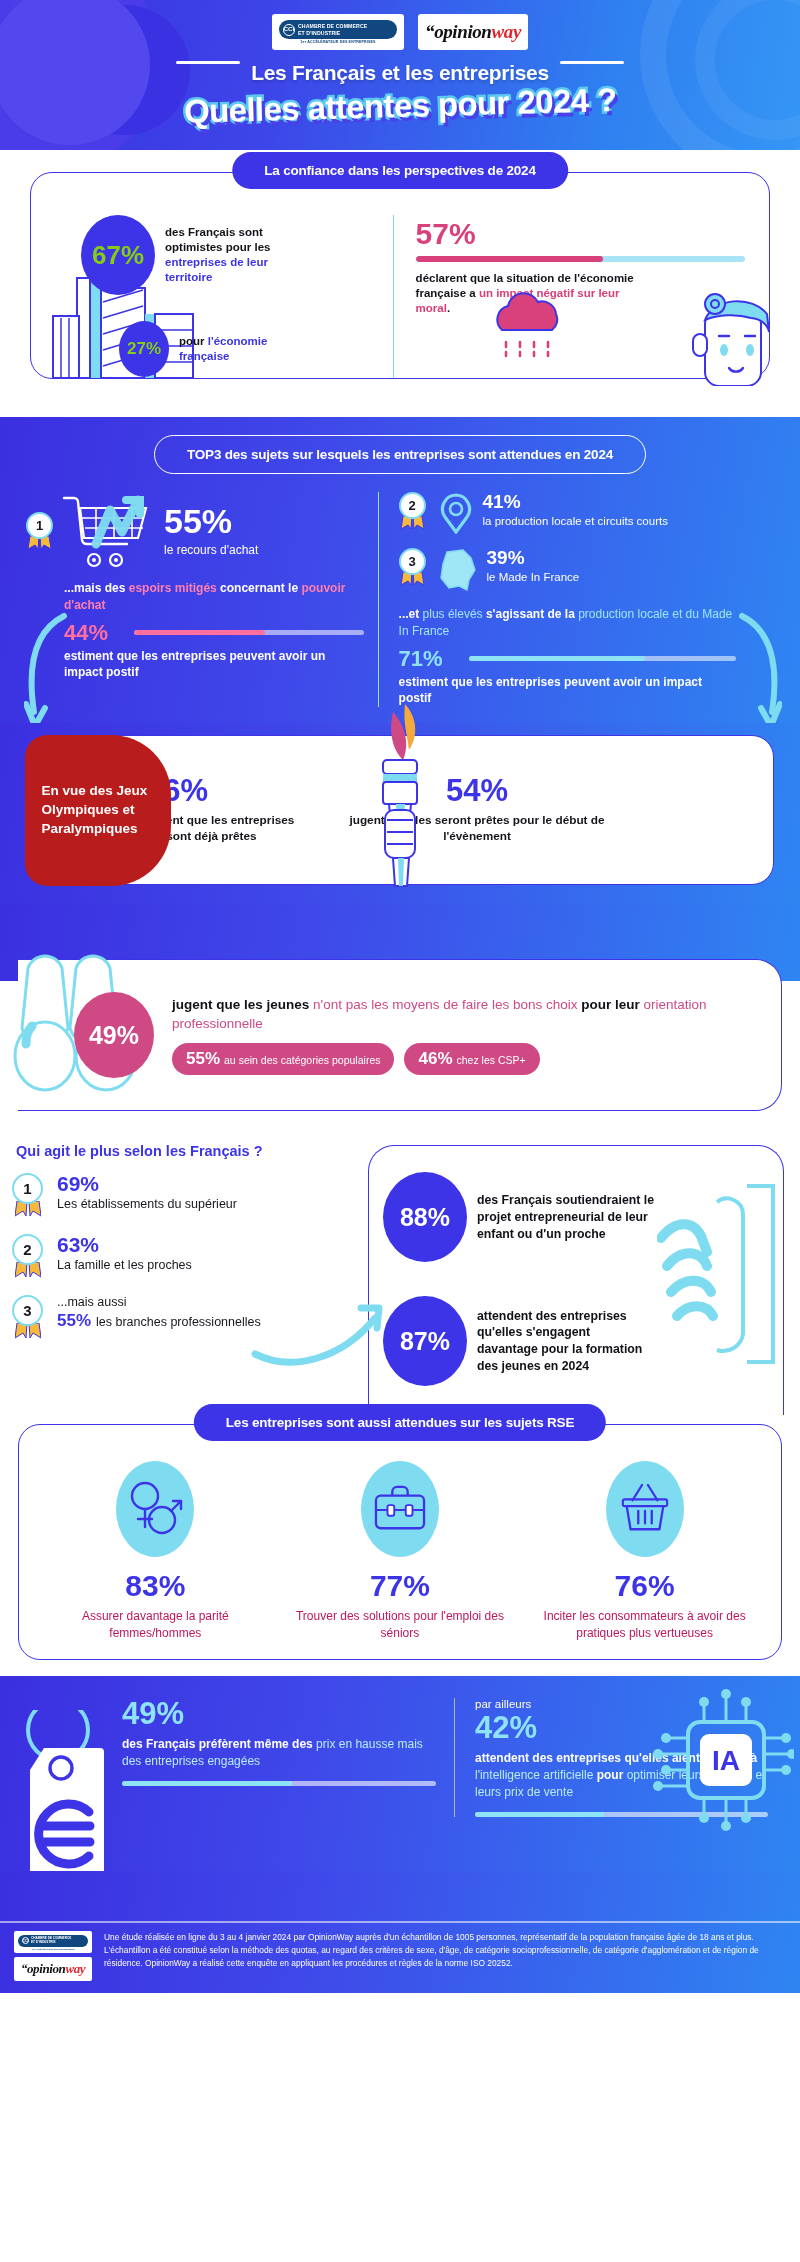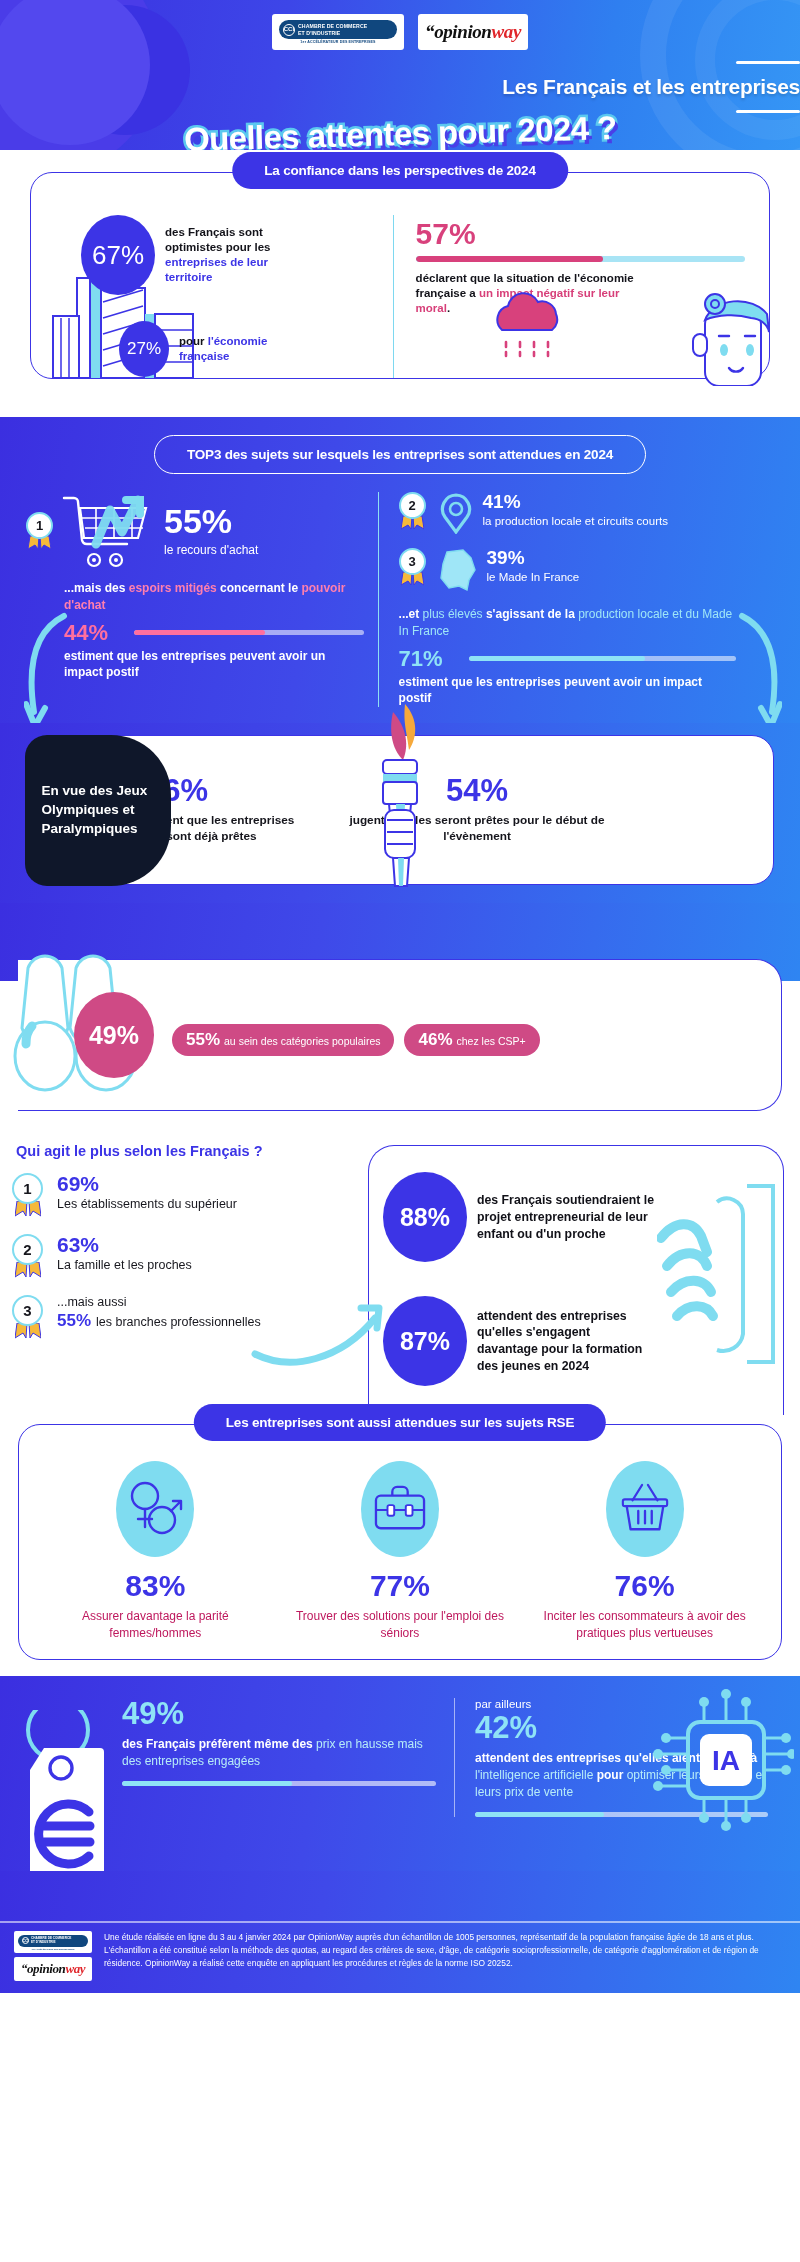--- a/index.html
+++ b/index.html
@@ -39,21 +39,21 @@
     padding:3px 6px 3px 4px; display:flex; align-items:center; gap:3px; line-height:1.25;
     width:118px;
   }
   .cci-mark { width:12px; height:12px; border:1.2px solid #fff; border-radius:50%; display:flex;
               align-items:center; justify-content:center; font-size:6px; font-weight:700; flex:none; }
   .cci-sub { font-size:3.6px; color:#10477e; font-weight:700; letter-spacing:.15px; text-align:center; }
   .logo-ow { width:110px; height:36px; }
   .ow-text { font-family:"Liberation Serif", serif; font-style:italic; font-size:19px; font-weight:700; color:#111; letter-spacing:-.4px; }
   .ow-text .red { color:#e0262b; }
 
-  .hdr-sub { position:relative; display:flex; align-items:flex-end; justify-content:center; gap:11px; margin-top:11px;flex-direction:column; }
+  .hdr-sub { position:relative; display:flex; align-items:flex-start; justify-content:center; gap:11px; margin-top:11px; }
   .hdr-rule { height:3px; width:64px; background:#fff; border-radius:2px; }
   .hdr-sub-text { color:#fff; font-size:21px; font-weight:700; letter-spacing:-.3px; text-shadow:0 2px 3px rgba(0,0,0,.18); }
 
   .hdr-title-wrap { position:relative; text-align:center; margin-top:2px; }
   .hdr-title {
     display:inline-block;
     font-size:33px; font-weight:900; letter-spacing:-.6px;
     color:#ffffff;
     -webkit-text-stroke: 5px #5bc8ef;
     paint-order: stroke fill;
@@ -82,23 +82,23 @@
   .pill-title.on-blue { background:transparent; border:1.6px solid #ffffff; }
 
   
   .s1 { height:245px; }
   .s1 .card { margin:22px 30px 0 30px; height:207px; }
   .s1-inner { display:flex; height:100%; padding-top:42px; }
   .s1-left { width:49%; position:relative; padding-left:14px; }
   .s1-right { width:51%; position:relative; padding:4px 24px 0 22px; border-left:1.6px solid #7ed8f0; }
 
   .bubble {
-    border-radius:50%; background:#3c34e6; color:#ffffff;
+    border-radius:50%; background:#3c34e6; color:#84cc16;
     display:flex; align-items:center; justify-content:center;
-    font-weight:400; flex:none;
+    font-weight:700; flex:none;
   }
   .b67 { width:74px; height:80px; font-size:26px; }
   .b27 { width:50px; height:56px; font-size:17px; }
 
   .row { display:flex; align-items:center; gap:10px; }
   .txt-dark { color:#13131a; font-size:11.5px; font-weight:700; line-height:1.32; }
   .txt-dark .hl { color:#3c34e6; font-weight:700; }
   .txt-dark .hlp { color:#d73f79; font-weight:700; }
 
   .stat-pink { color:#d8417c; font-size:30px; font-weight:900; line-height:1; }
@@ -148,21 +148,21 @@
   .note-cyan { color:#9fe6f7; font-size:11px; line-height:1.35; }
 
   .arrow-l { position:absolute; left:-2px; top:120px; width:48px; height:125px; }
   .arrow-r { position:absolute; right:-8px; top:120px; width:48px; height:125px; }
 
   
   .s3 { padding:12px 0 18px; }
   .s3 .card { margin:0 26px; height:150px; overflow:visible; display:flex; align-items:center; }
   .jo-badge {
     position:absolute; left:-1.6px; top:-1.6px; height:151px; width:146px;
-    background:#0f172a; border-radius:22px 60px 60px 22px;
+    background:#b91c1c; border-radius:22px 60px 60px 22px;
     color:#fff; font-size:13.5px; font-weight:700; line-height:1.4;
     display:flex; align-items:center; padding:0 16px;
   }
   .jo-col { width:calc((100% - 146px)/2); text-align:center; padding:0 10px; }
   .jo-col:first-of-type { margin-left:146px; }
   .jo-num { color:#3c34e6; font-size:31px; font-weight:900; line-height:1; }
   .jo-txt { color:#15151c; font-size:11.8px; font-weight:700; line-height:1.35; margin-top:7px; }
   .torch { position:absolute; left:50%; transform:translateX(-50%); bottom:-4px; width:74px; height:190px; }
 
   
@@ -502,20 +502,23 @@
     <div class="s4-card">
       <svg class="binoc" viewBox="0 0 160 170">
         <path d="M18 16 a18 18 0 0 1 34 0 l6 60 a24 24 0 0 1 -46 0 Z" fill="#fff" stroke="#7fdcf0" stroke-width="3"></path>
         <path d="M66 16 a18 18 0 0 1 34 0 l6 60 a24 24 0 0 1 -46 0 Z" fill="#fff" stroke="#7fdcf0" stroke-width="3"></path>
         <ellipse cx="35" cy="104" rx="30" ry="34" fill="#fff" stroke="#7fdcf0" stroke-width="3"></ellipse>
         <ellipse cx="96" cy="104" rx="30" ry="34" fill="#fff" stroke="#7fdcf0" stroke-width="3"></ellipse>
         <path d="M16 92 a16 22 0 0 1 6 -18" stroke="#7fdcf0" stroke-width="9" fill="none" stroke-linecap="round"></path>
       </svg>
       <div class="b49">49%</div>
       <div class="s4-text">
+        <div class="s4-head">
+          <span>jugent que les jeunes </span><span class="pk">n'ont pas les moyens de faire les bons choix</span><span> pour leur </span><span class="pk">orientation professionnelle</span>
+        </div>
         <div class="chips">
           <div class="chip">
             <b>55%</b>
             <span>au sein des catégories populaires</span>
           </div>
           <div class="chip">
             <b>46%</b>
             <span>chez les CSP+</span>
           </div>
         </div>

